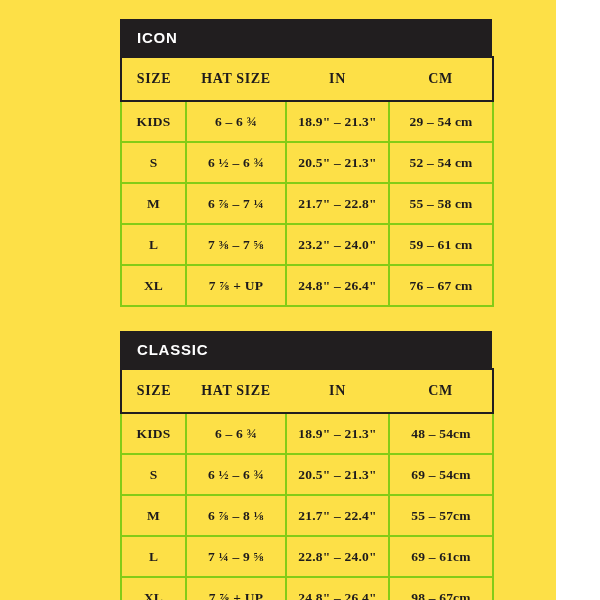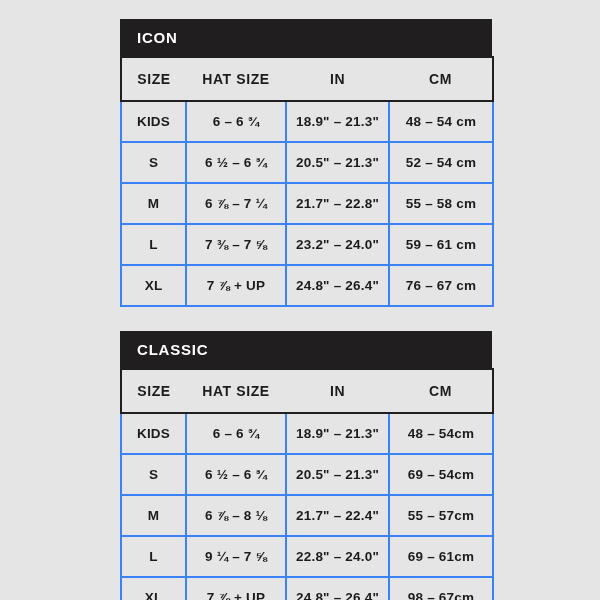--- a/index.html
+++ b/index.html
@@ -3,23 +3,23 @@
 <meta charset="utf-8">
 <style>
   html, body {
     margin: 0;
     padding: 0;
     background: #ffffff;
     font-family: "Liberation Sans", "DejaVu Sans", sans-serif;
   }
   .canvas {
     position: relative;
-    width: 600px;
+    width: 556px;
     height: 600px;
-    background: #e5e5e5;
+    background: #fde047;
     overflow: hidden;
   }
   .size-chart {
     position: absolute;
     left: 120px;
     width: 372px;
   }
   .size-chart.first { top: 19px; }
   .size-chart.second { top: 331px; }
   .title-bar {
@@ -33,38 +33,39 @@
     padding-left: 17px;
     font-size: 15px;
     font-weight: bold;
     letter-spacing: 0.8px;
   }
   table.size-table {
     width: 372px;
     table-layout: fixed;
     border-collapse: collapse;
     border: 2px solid #211e1f;
+    font-family: Liberation Serif, serif;
   }
   col.c-size { width: 65px; }
   col.c-hat  { width: 100px; }
   col.c-in   { width: 103px; }
   col.c-cm   { width: 104px; }
   .size-table th {
     border: 0 solid #211e1f;
     border-bottom: 2px solid #211e1f;
     height: 40px;
     font-size: 14px;
     font-weight: bold;
     color: #1e1b1c;
     letter-spacing: 0.6px;
     text-align: center;
     vertical-align: middle;
   }
   .size-table td {
-    border: 2px solid #3b82f6;
+    border: 2px solid #84cc16;
     height: 37px;
     font-size: 13.5px;
     font-weight: bold;
     color: #1e1b1c;
     text-align: center;
     vertical-align: middle;
     letter-spacing: 0.2px;
     white-space: nowrap;
   }
 </style>
@@ -90,21 +91,21 @@
           <th>HAT SIZE</th>
           <th>IN</th>
           <th>CM</th>
         </tr>
       </thead>
       <tbody>
         <tr>
           <td>KIDS</td>
           <td>6 – 6 ¾</td>
           <td>18.9" – 21.3"</td>
-          <td>48 – 54 cm</td>
+          <td>29 – 54 cm</td>
         </tr>
         <tr>
           <td>S</td>
           <td>6 ½ – 6 ¾</td>
           <td>20.5" – 21.3"</td>
           <td>52 – 54 cm</td>
         </tr>
         <tr>
           <td>M</td>
           <td>6 ⅞ – 7 ¼</td>
@@ -160,21 +161,21 @@
           <td>69 – 54cm</td>
         </tr>
         <tr>
           <td>M</td>
           <td>6 ⅞ – 8 ⅛</td>
           <td>21.7" – 22.4"</td>
           <td>55 – 57cm</td>
         </tr>
         <tr>
           <td>L</td>
-          <td>9 ¼ – 7 ⅝</td>
+          <td>7 ¼ – 9 ⅝</td>
           <td>22.8" – 24.0"</td>
           <td>69 – 61cm</td>
         </tr>
         <tr>
           <td>XL</td>
           <td>7 ⅞ + UP</td>
           <td>24.8" – 26.4"</td>
           <td>98 – 67cm</td>
         </tr>
       </tbody>

